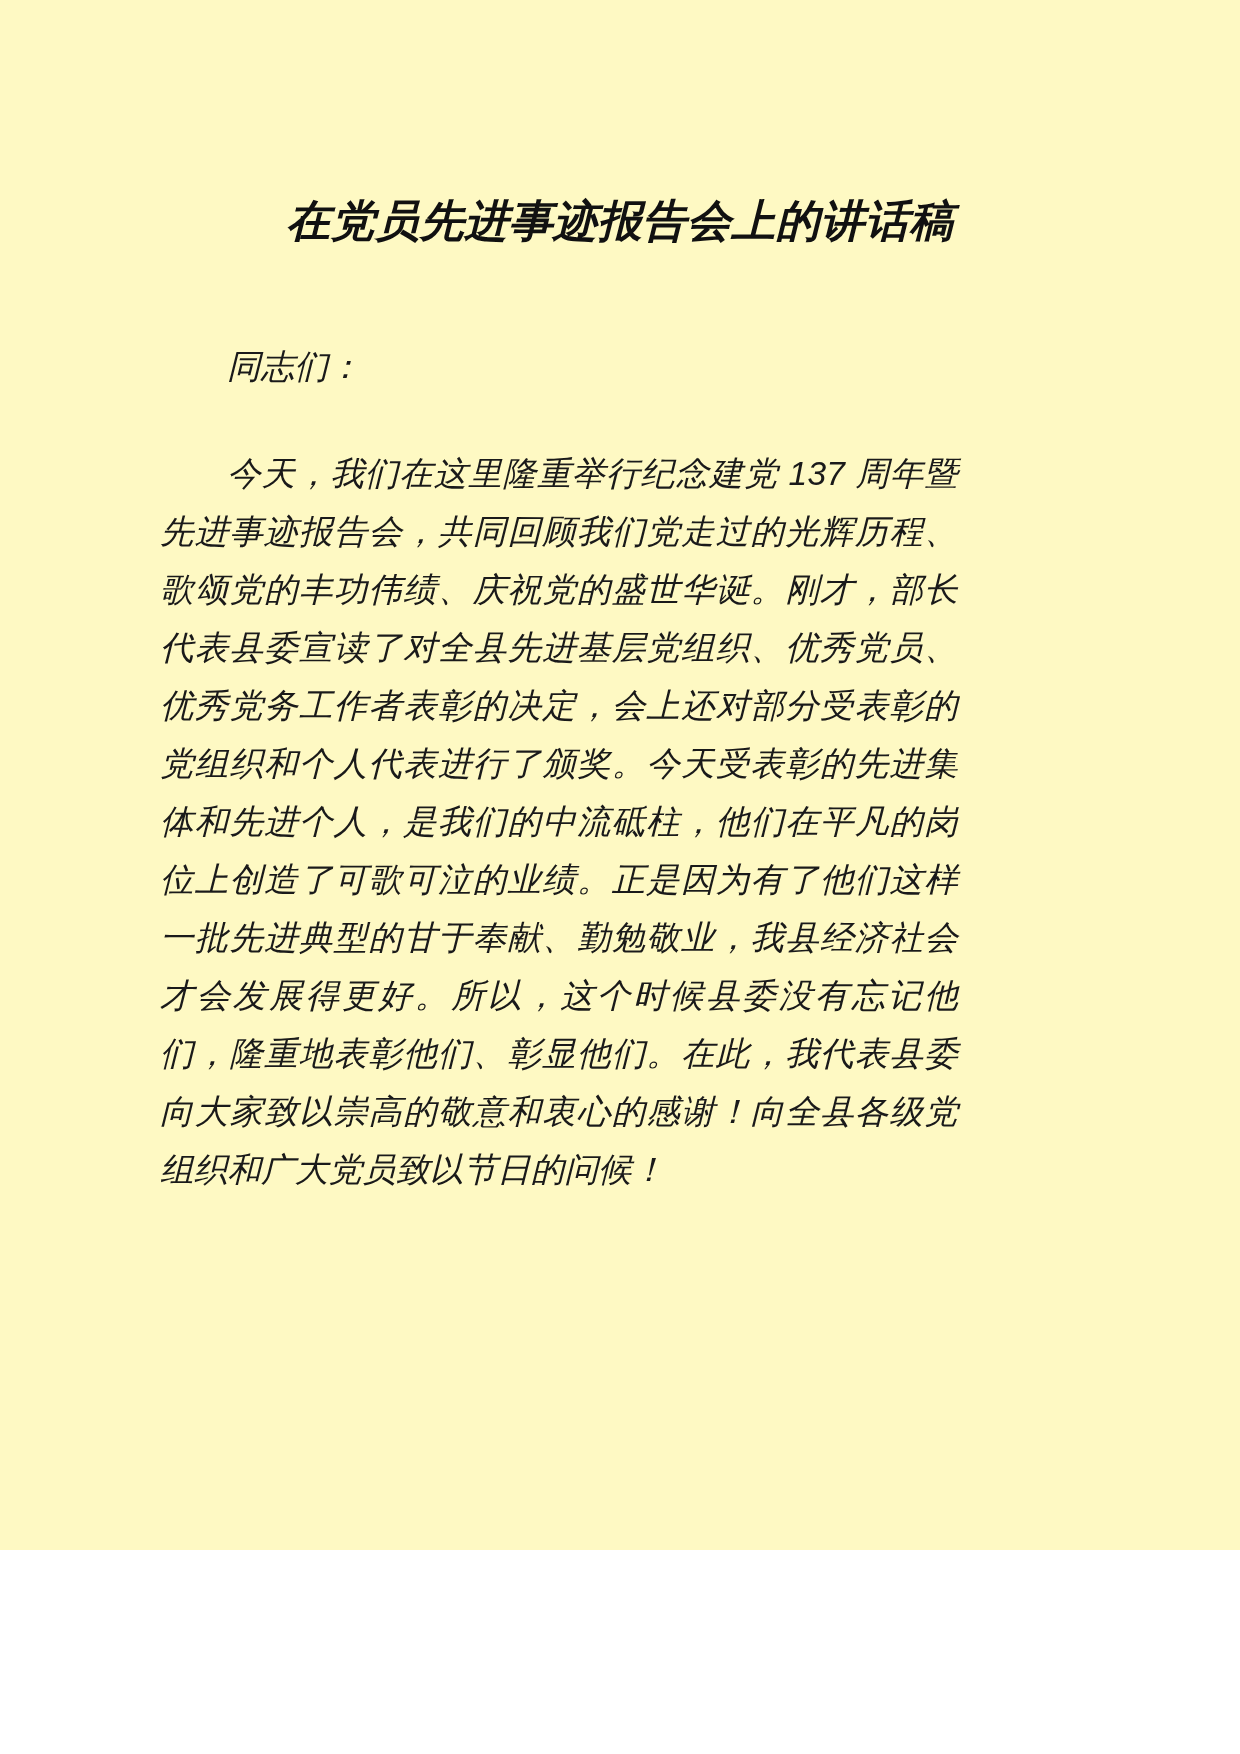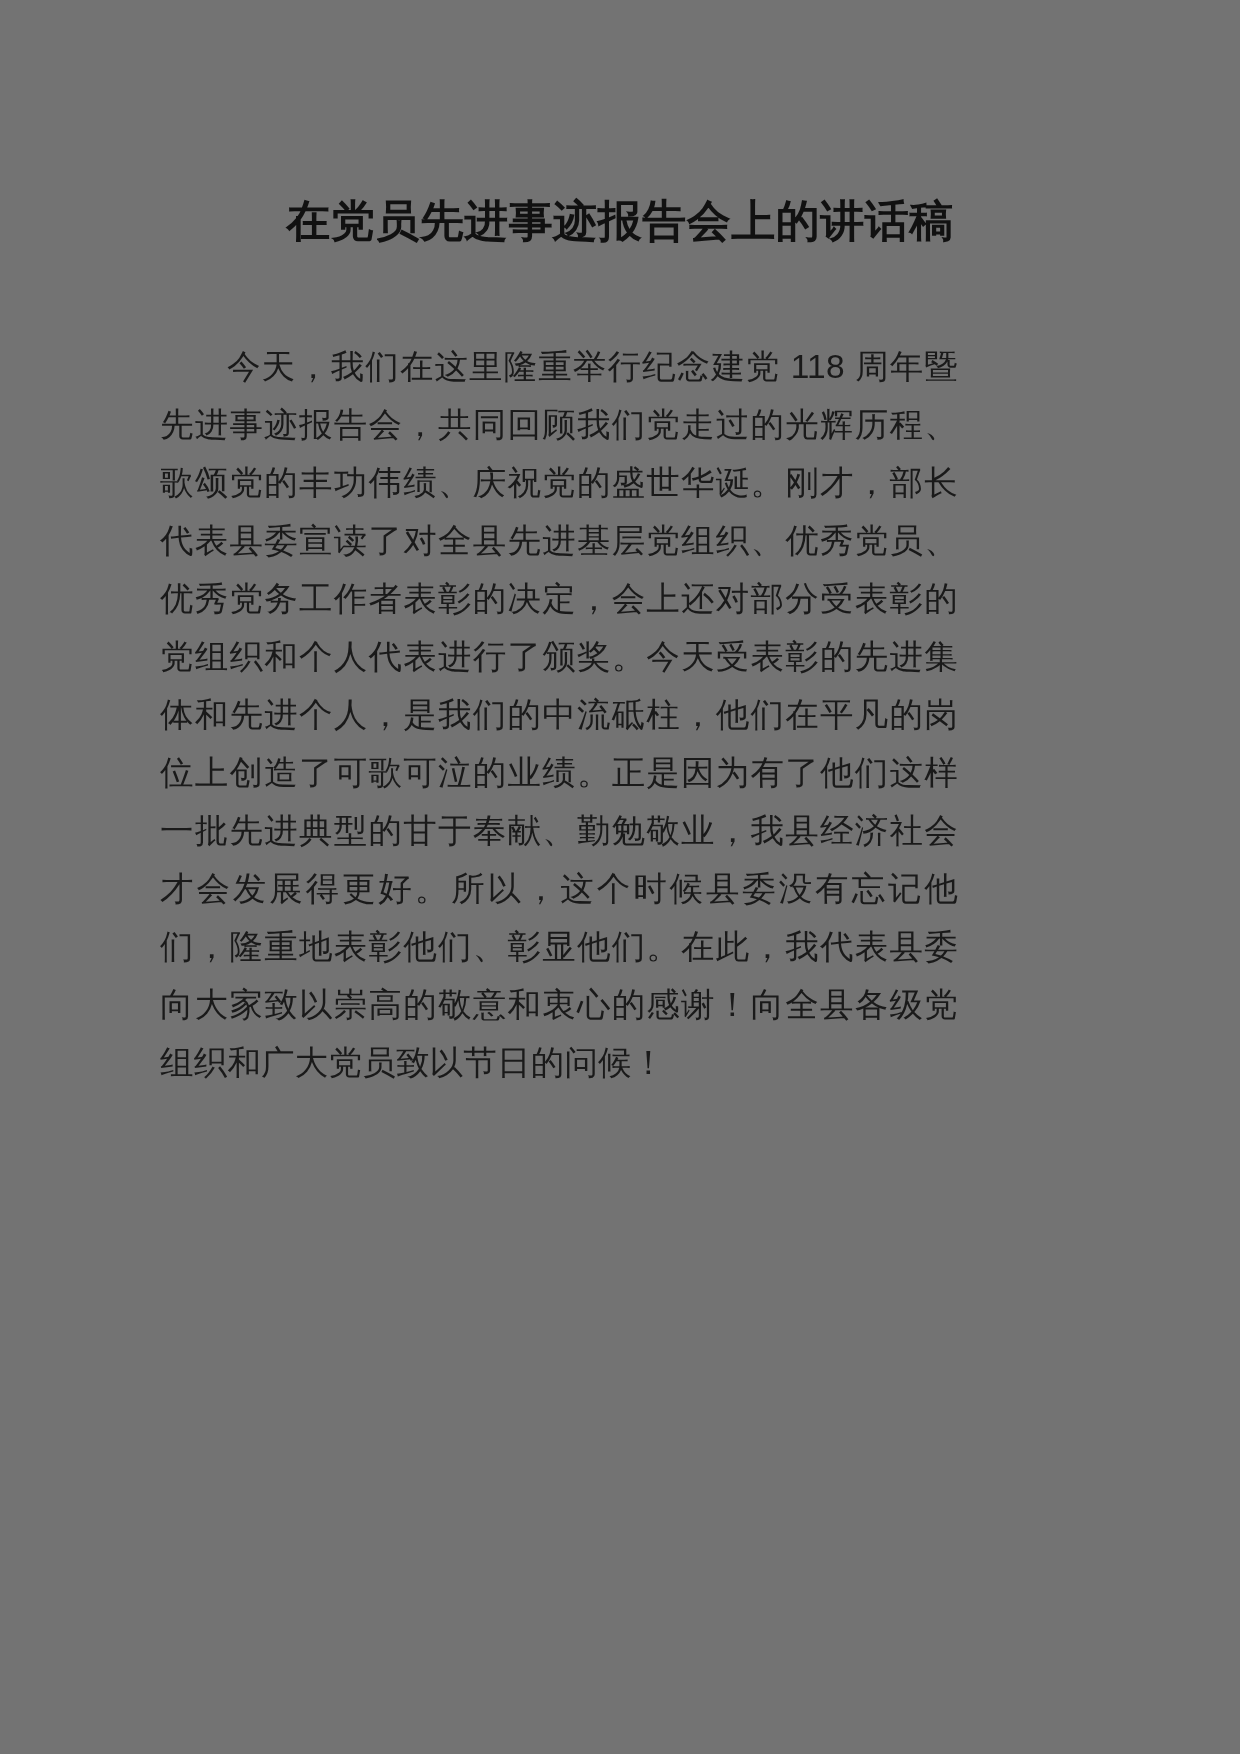--- a/index.html
+++ b/index.html
@@ -14,22 +14,23 @@
     overflow: hidden;
     font-family: "Liberation Sans", "DejaVu Sans", sans-serif;
     color: #000000;
     -webkit-font-smoothing: antialiased;
   }
   .page {
     position: absolute;
     left: 0;
     top: 0;
     width: 1240px;
-    height: 1754px;
-    background: #737373;
+    height: 1550px;
+    background: #fef9c3;
+    font-style: italic;
   }
   .doc-title {
     position: absolute;
     left: 0;
     top: 163px;
     width: 1240px;
     text-align: center;
     font-size: 44px;
     font-weight: 700;
     letter-spacing: 0.5px;
@@ -64,21 +65,22 @@
 </style>
 </head>
 <body>
 
 <div class="page">
 
   <h1 class="doc-title">在党员先进事迹报告会上的讲话稿</h1>
 
   <div class="body-block">
 
+    <p class="para salutation">同志们：</p>
 
-    <p class="para indented">今天，我们在这里隆重举行纪念建党 118 周年暨先进事迹报告会，共同回顾我们党走过的光辉历程、歌颂党的丰功伟绩、庆祝党的盛世华诞。刚才，部长代表县委宣读了对全县先进基层党组织、优秀党员、优秀党务工作者表彰的决定，会上还对部分受表彰的党组织和个人代表进行了颁奖。今天受表彰的先进集体和先进个人，是我们的中流砥柱，他们在平凡的岗位上创造了可歌可泣的业绩。正是因为有了他们这样一批先进典型的甘于奉献、勤勉敬业，我县经济社会才会发展得更好。所以，这个时候县委没有忘记他们，隆重地表彰他们、彰显他们。在此，我代表县委向大家致以崇高的敬意和衷心的感谢！向全县各级党组织和广大党员致以节日的问候！</p>
+    <p class="para indented">今天，我们在这里隆重举行纪念建党 137 周年暨先进事迹报告会，共同回顾我们党走过的光辉历程、歌颂党的丰功伟绩、庆祝党的盛世华诞。刚才，部长代表县委宣读了对全县先进基层党组织、优秀党员、优秀党务工作者表彰的决定，会上还对部分受表彰的党组织和个人代表进行了颁奖。今天受表彰的先进集体和先进个人，是我们的中流砥柱，他们在平凡的岗位上创造了可歌可泣的业绩。正是因为有了他们这样一批先进典型的甘于奉献、勤勉敬业，我县经济社会才会发展得更好。所以，这个时候县委没有忘记他们，隆重地表彰他们、彰显他们。在此，我代表县委向大家致以崇高的敬意和衷心的感谢！向全县各级党组织和广大党员致以节日的问候！</p>
 
     <div class="gap-lg"></div>
 
 
   </div>
 
 </div>
 
 </body></html>

